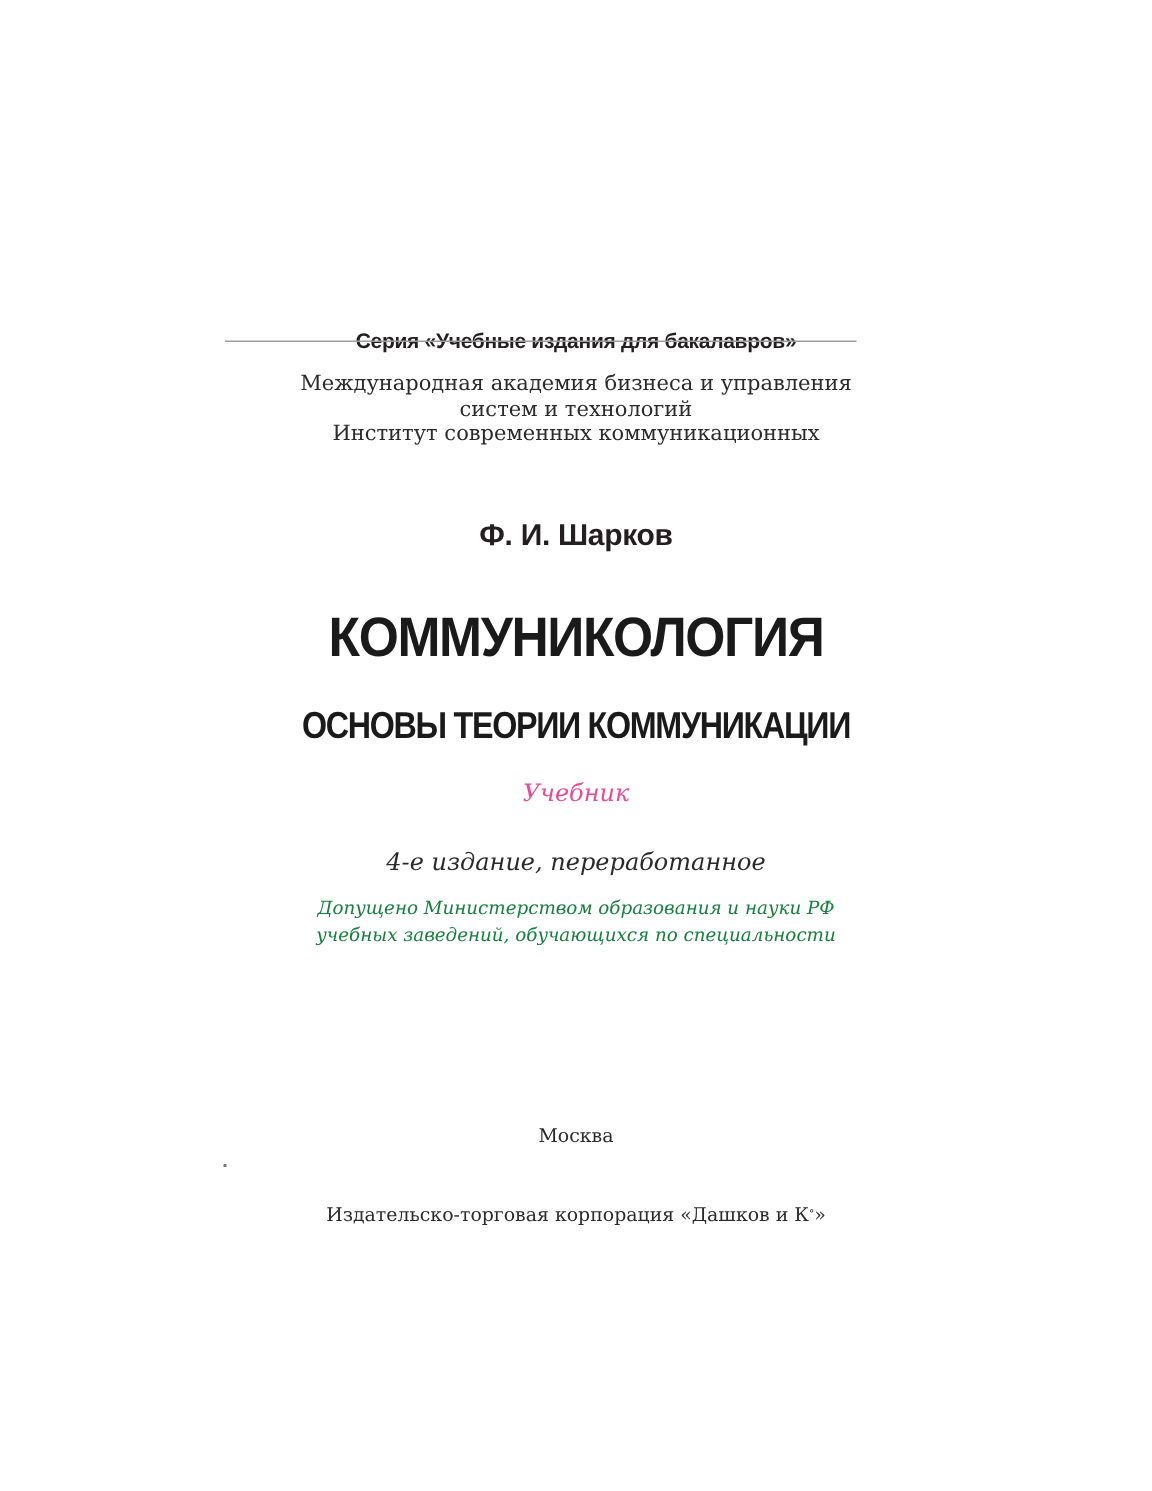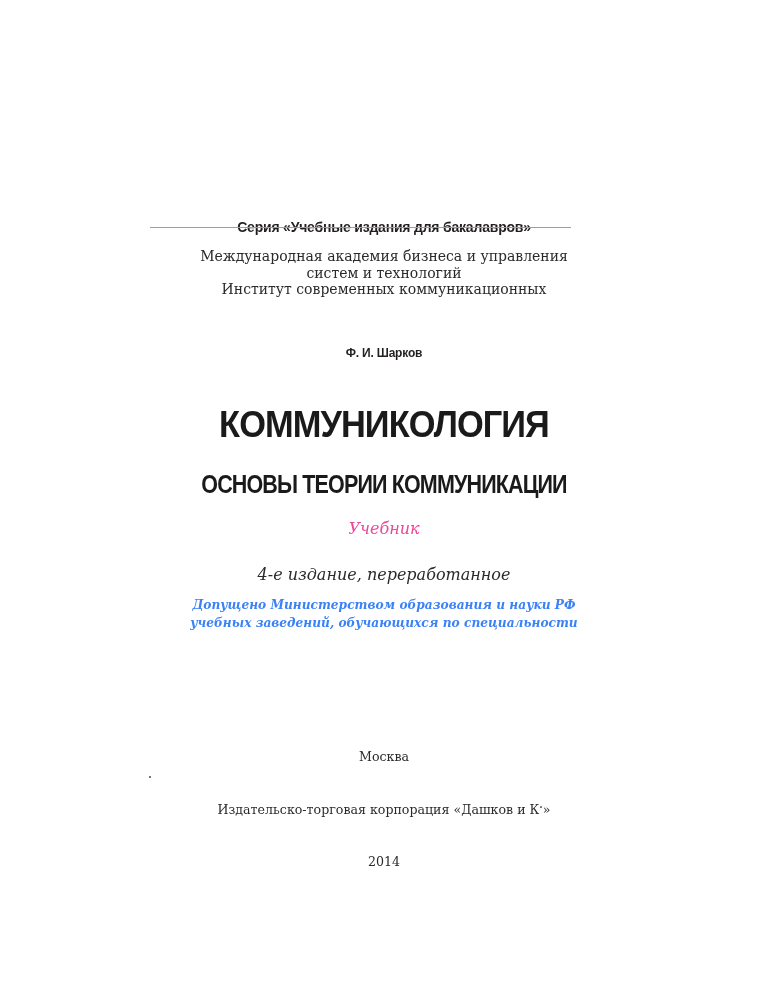--- a/index.html
+++ b/index.html
@@ -48,21 +48,21 @@
     }
     #institution {
       top: 248px;
       font-size: 14px;
       line-height: 16.5px;
       color: #2a2a2a;
     }
     #institution div { display: block; }
     #author {
       top: 346px;
-      font-size: 12px;
+      font-size: 20px;
       letter-spacing: -0.2px;
     }
     #title {
       top: 404px;
       font-size: 37px;
       letter-spacing: -1px;
       transform: scaleX(0.93);
       transform-origin: 384px 0;
       color: #1a1a1a;
     }
@@ -81,22 +81,21 @@
     }
     #edition {
       top: 565px;
       font-size: 16px;
       color: #2a2a2a;
     }
     #approval {
       top: 597px;
       font-size: 12.2px;
       line-height: 17.5px;
-      color: #3b82f6;
-      font-weight: bold;
+      color: #15803d;
     }
     #approval div { display: block; }
     #imprint {
       top: 713px;
       font-size: 12.6px;
       line-height: 16.5px;
       color: #2a2a2a;
     }
     #imprint div { display: block; margin-top: 36px; }
     #stray-dot {
@@ -138,16 +137,15 @@
 <div class="abs serif-italic" id="edition">4-е издание, переработанное</div>
 
 <div class="abs serif-italic" id="approval">
   <div>Допущено Министерством образования и науки РФ</div>
   <div>учебных заведений, обучающихся по специальности</div>
 </div>
 
 <div class="abs serif" id="imprint">
   <div>Москва</div>
   <div><span>Издательско-торговая корпорация «Дашков и К</span><sup class="ko">°</sup><span>»</span></div>
-  <div>2014</div>
 </div>
 
 <div id="stray-dot"></div>
 
 </body></html>

